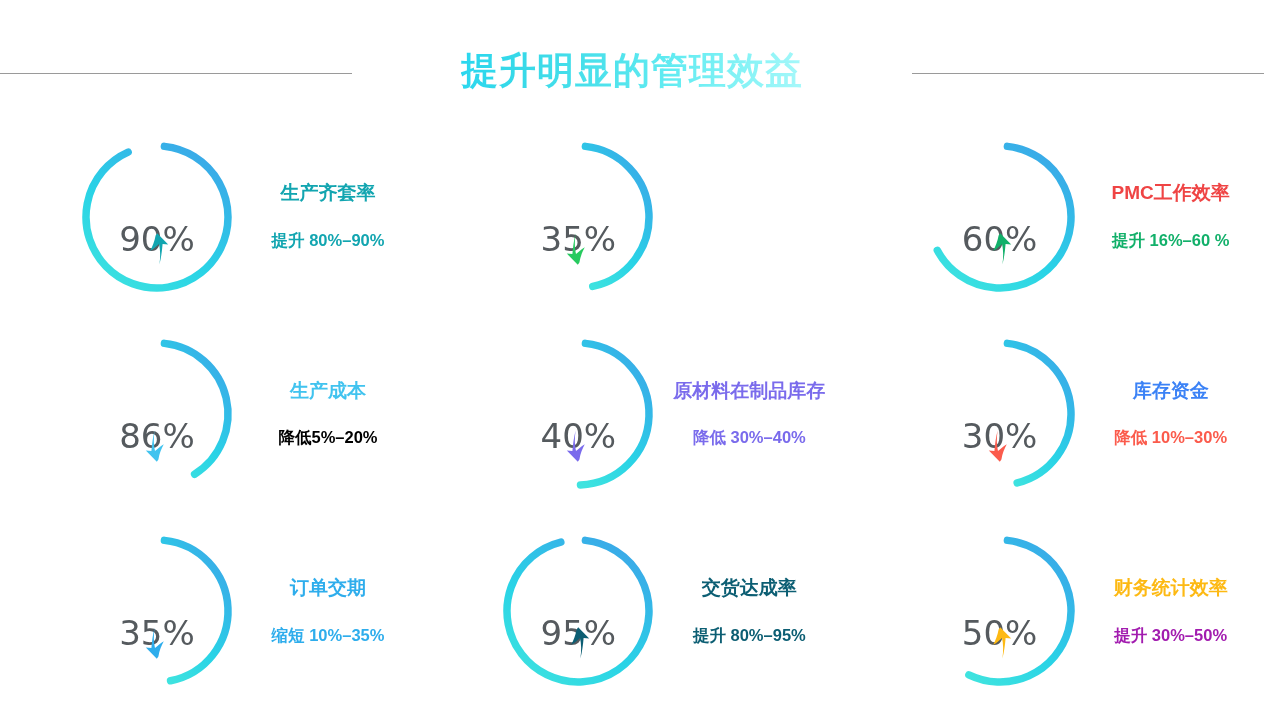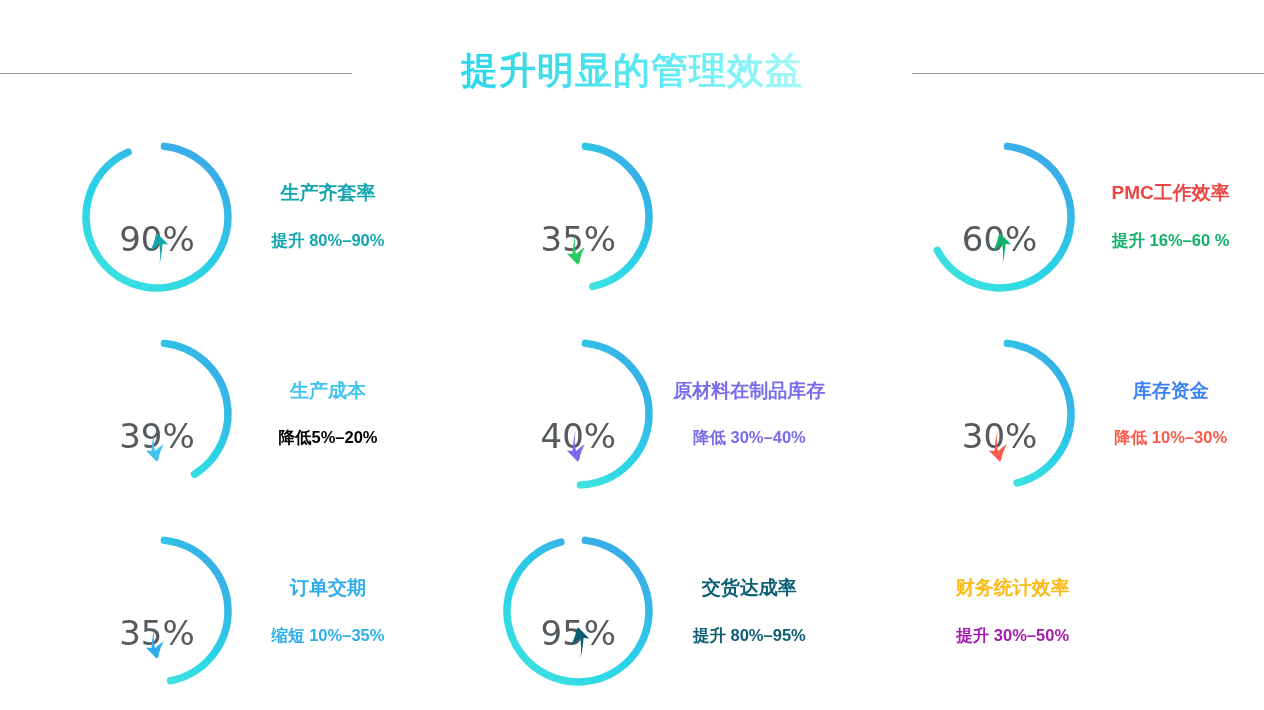--- a/index.html
+++ b/index.html
@@ -209,21 +209,21 @@
         <svg width="158" height="158" viewBox="0 0 158 158">
           <defs>
             <linearGradient id="rg3" x1="0.75" y1="0" x2="0.05" y2="1">
               <stop offset="0" stop-color="#3aa9e8"></stop>
               <stop offset="0.55" stop-color="#29d3e6"></stop>
               <stop offset="1" stop-color="#3fe3df"></stop>
             </linearGradient>
           </defs>
           <path d="M 86.42 8.39 A 71 71 0 0 1 116.62 139.21" fill="none" stroke="url(#rg3)" stroke-width="7.5" stroke-linecap="round"></path>
         </svg>
-        <div class="value">39%</div>
+        <div class="value">86%</div>
         <div class="arrow">
           <svg width="26" height="34" viewBox="0 0 26 34">
             <path d="M13.2 1.2 L24.2 12.4 L18.6 12.0 C18.0 19.0 17.2 25.6 15.4 32.6 C16.6 24.4 16.3 17.6 15.0 11.9 C13.2 13.6 10.0 16.6 6.2 18.8 C8.4 14.8 10.6 9.6 11.6 3.6 Z" fill="#41c3ef" transform="rotate(180 13 17)"></path>
           </svg>
         </div>
       </div>
       <div class="labels">
         <div class="label-title" style="color: rgb(65, 195, 239);">生产成本</div>
         <div class="label-sub" style="color: #000000; text-align: center;">降低5%–20%</div>
       </div>
@@ -318,18 +318,36 @@
             <path d="M13.2 1.2 L24.2 12.4 L18.6 12.0 C18.0 19.0 17.2 25.6 15.4 32.6 C16.6 24.4 16.3 17.6 15.0 11.9 C13.2 13.6 10.0 16.6 6.2 18.8 C8.4 14.8 10.6 9.6 11.6 3.6 Z" fill="#0c5e73"></path>
           </svg>
         </div>
       </div>
       <div class="labels">
         <div class="label-title" style="color: rgb(12, 94, 115);">交货达成率</div>
         <div class="label-sub" style="color: rgb(12, 94, 115);">提升 80%–95%</div>
       </div>
     </div>
     <div class="card">
+      <div class="gauge">
+        <svg width="158" height="158" viewBox="0 0 158 158">
+          <defs>
+            <linearGradient id="rg8" x1="0.75" y1="0" x2="0.05" y2="1">
+              <stop offset="0" stop-color="#3aa9e8"></stop>
+              <stop offset="0.55" stop-color="#29d3e6"></stop>
+              <stop offset="1" stop-color="#3fe3df"></stop>
+            </linearGradient>
+          </defs>
+          <path d="M 86.42 8.39 A 71 71 0 1 1 47.88 142.81" fill="none" stroke="url(#rg8)" stroke-width="7.5" stroke-linecap="round"></path>
+        </svg>
+        <div class="value">50%</div>
+        <div class="arrow">
+          <svg width="26" height="34" viewBox="0 0 26 34">
+            <path d="M13.2 1.2 L24.2 12.4 L18.6 12.0 C18.0 19.0 17.2 25.6 15.4 32.6 C16.6 24.4 16.3 17.6 15.0 11.9 C13.2 13.6 10.0 16.6 6.2 18.8 C8.4 14.8 10.6 9.6 11.6 3.6 Z" fill="#fdb913"></path>
+          </svg>
+        </div>
+      </div>
       <div class="labels">
         <div class="label-title" style="color: rgb(253, 185, 19);">财务统计效率</div>
         <div class="label-sub" style="color: #a21caf;">提升 30%–50%</div>
       </div>
     </div>
   </div>
 
 </body></html>

